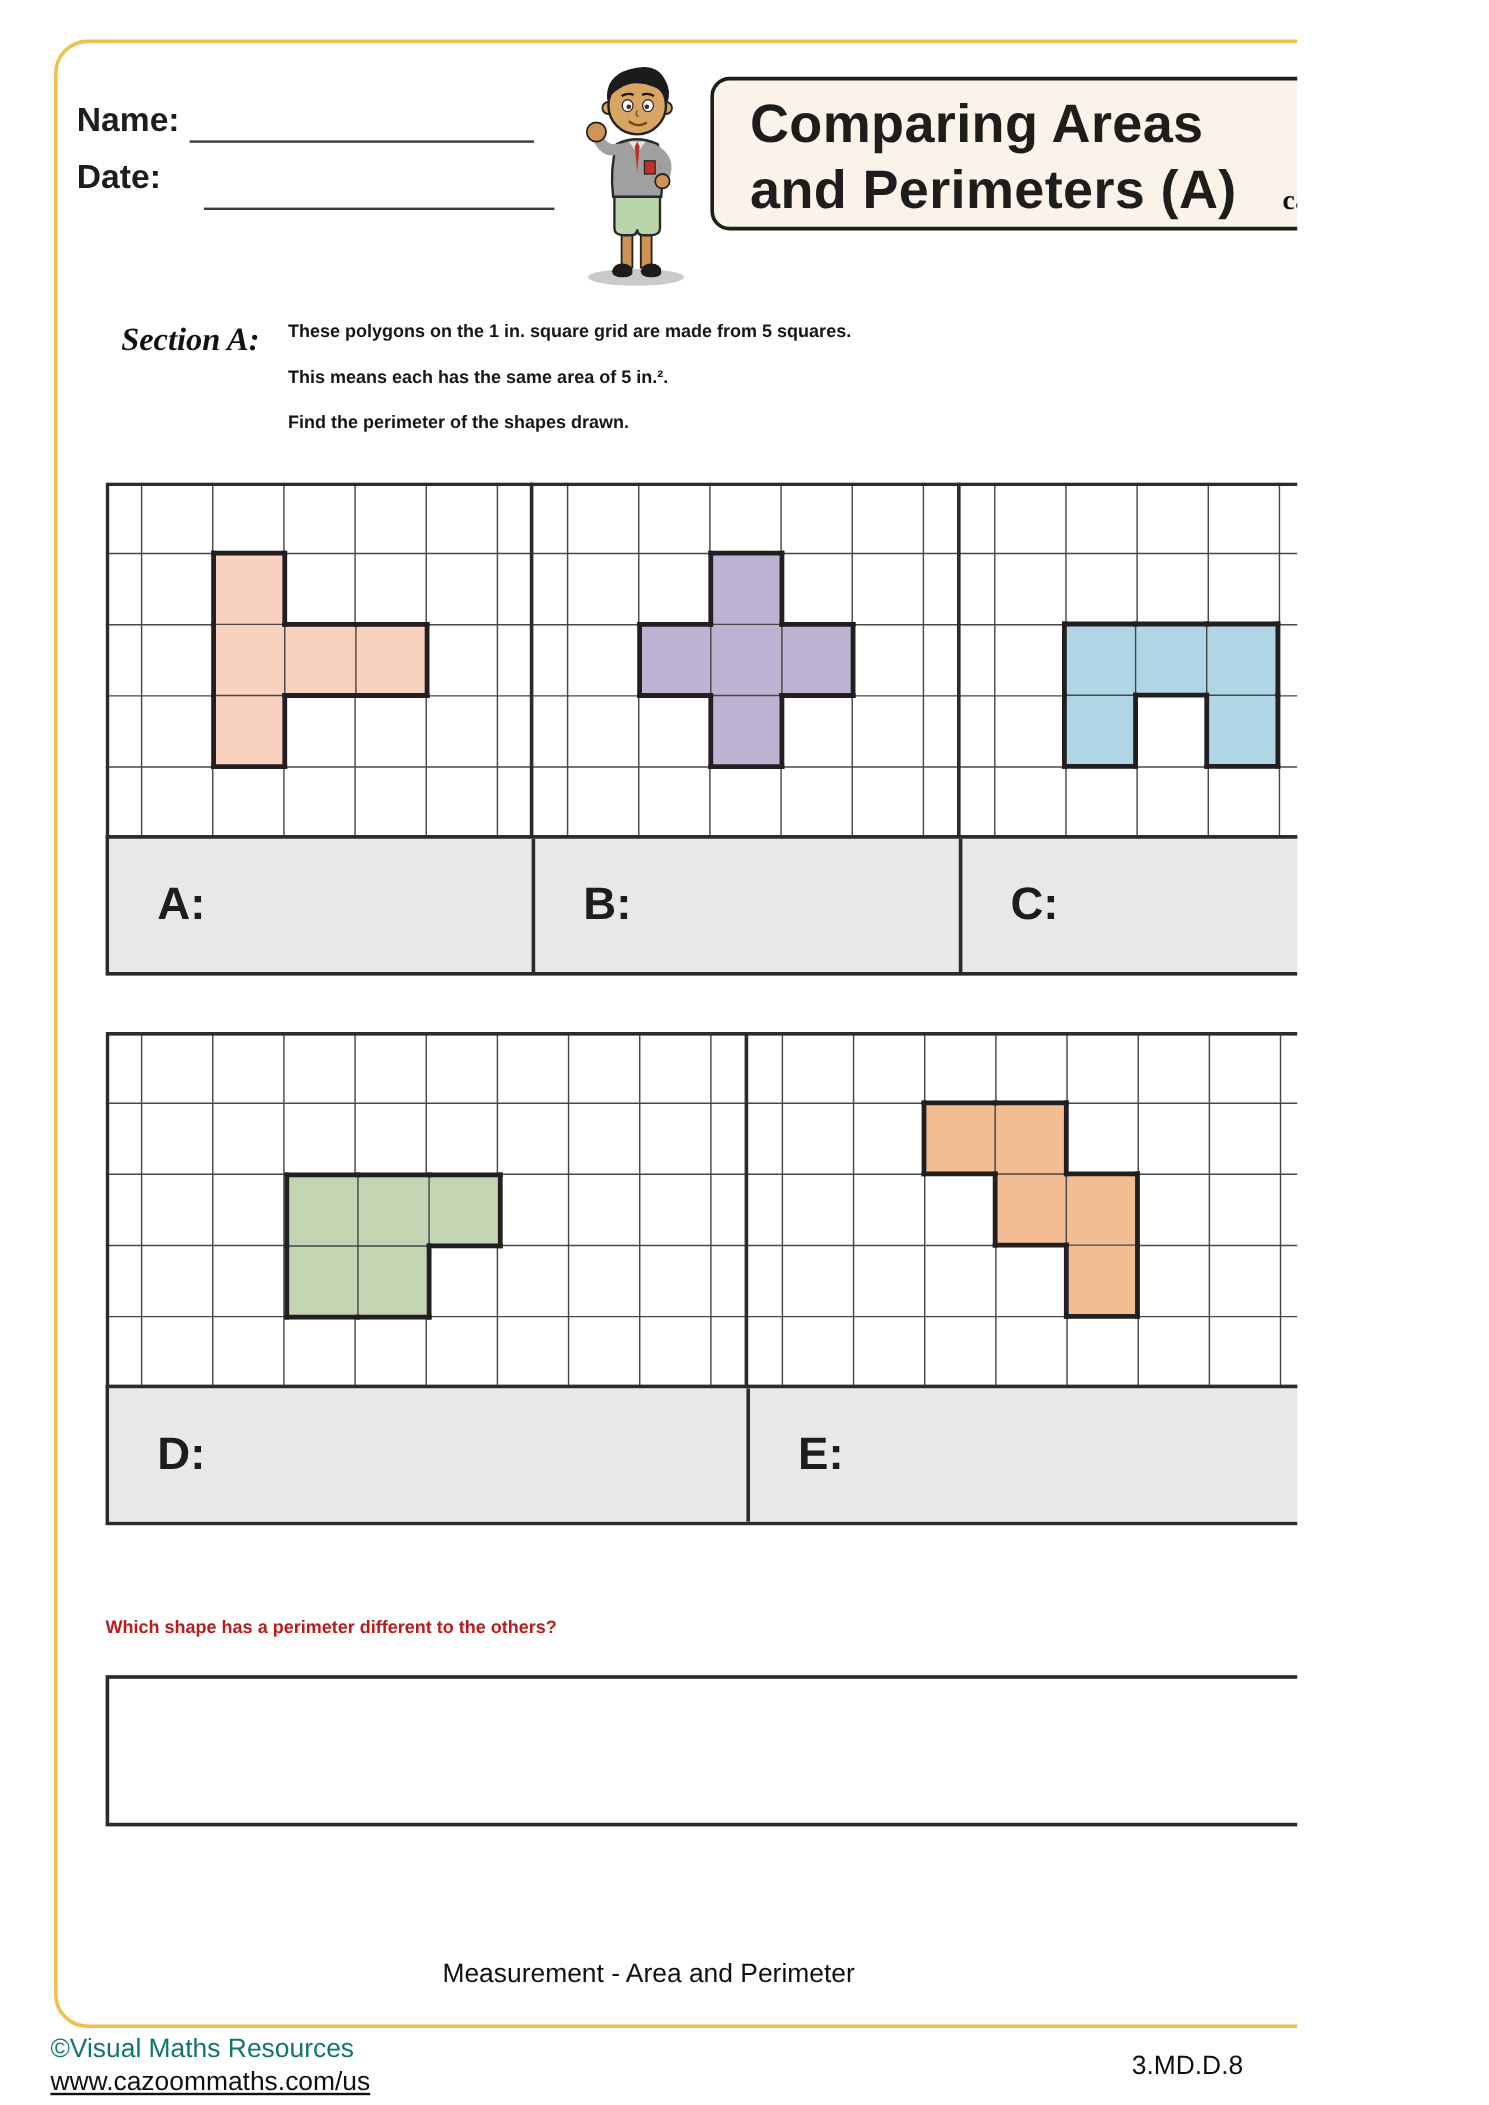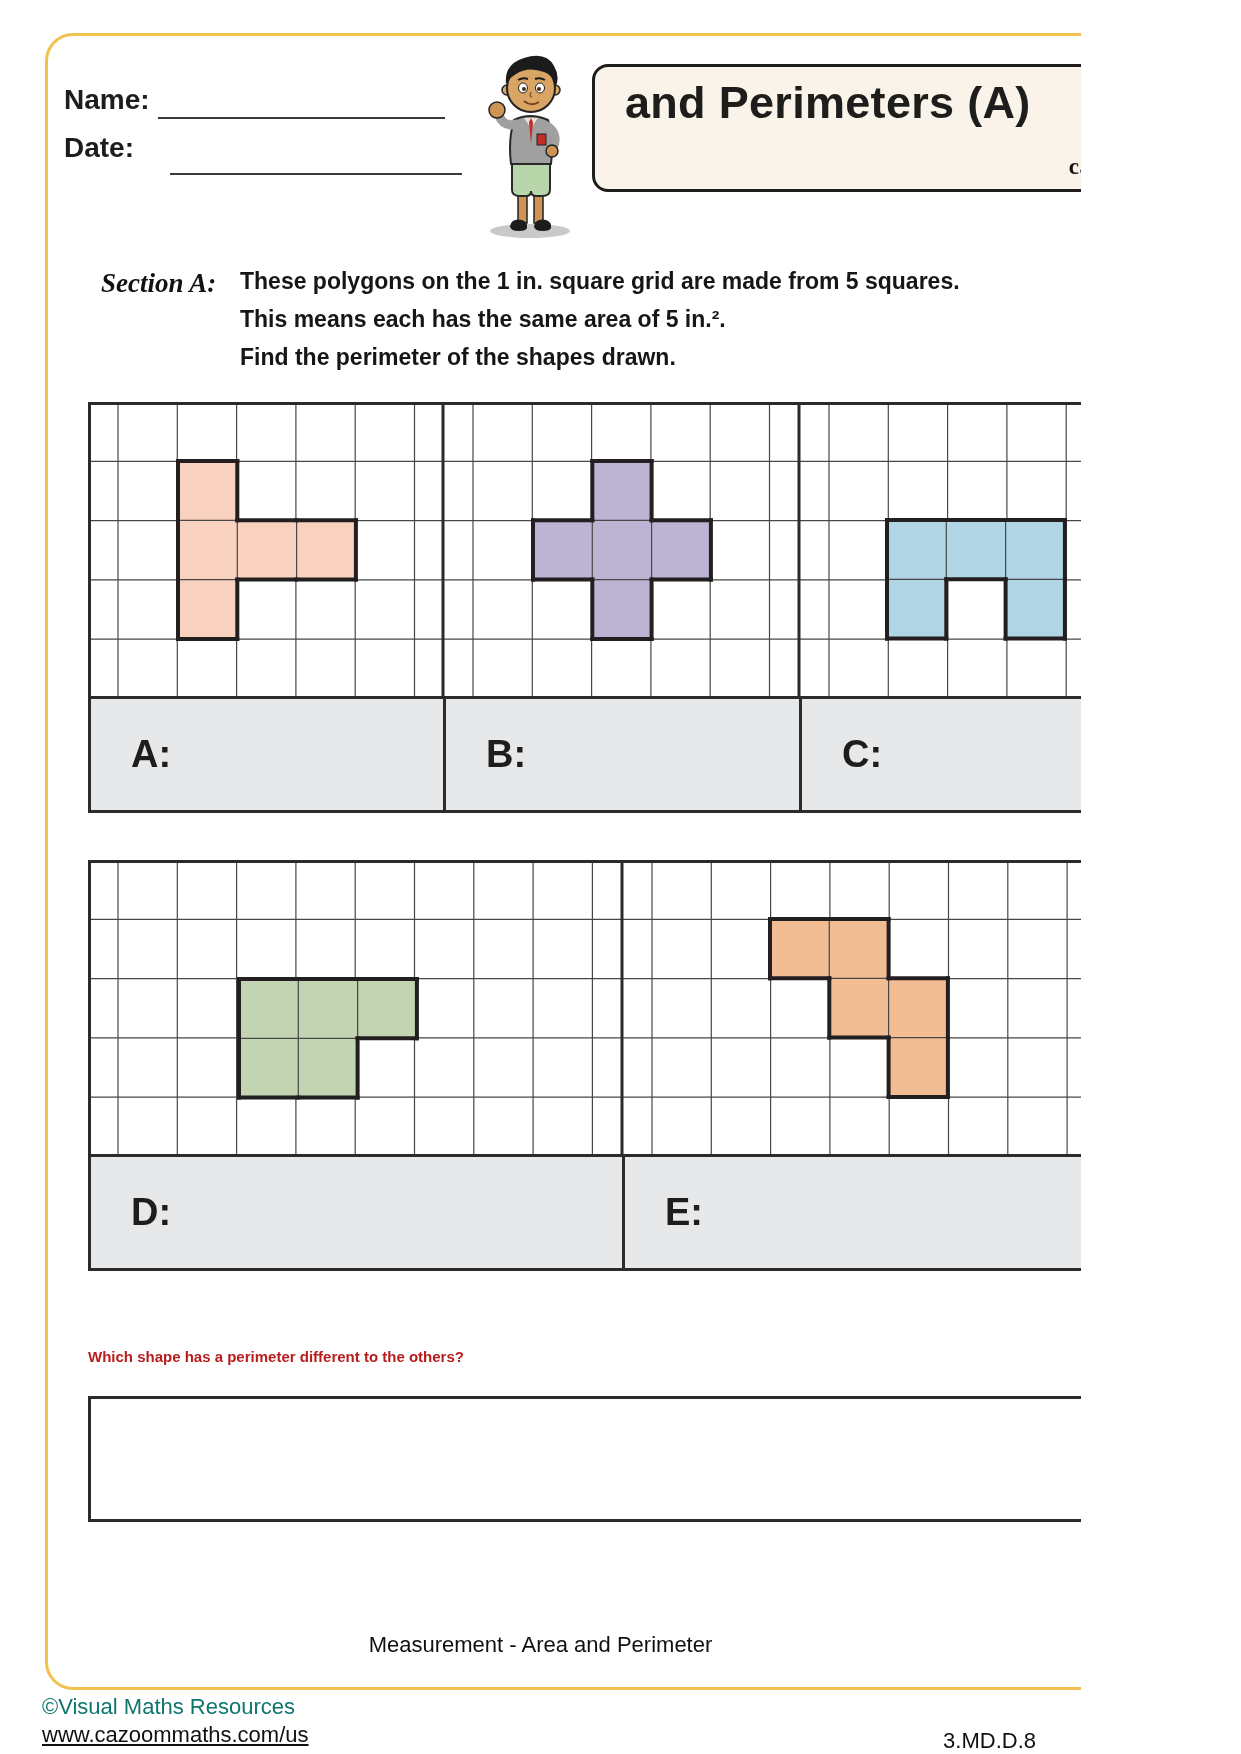--- a/index.html
+++ b/index.html
@@ -18,36 +18,36 @@
   .title-box{left:592px;top:64px;width:575px;height:128px;box-sizing:border-box;
              background:#faf3ea;border:3px solid #1d1d1b;border-radius:16px;}
   .title-text{position:absolute;left:30px;top:8px;font-size:45px;font-weight:bold;
               line-height:55px;letter-spacing:0.3px;}
   .logo-wrap{position:absolute;right:10px;top:33px;width:100px;text-align:right;}
   .logo-square{display:block;margin:0 auto;}
   .logo-word{display:block;margin-top:1px;font-family:"Liberation Serif",serif;
              font-weight:bold;font-size:23px;letter-spacing:0.5px;color:#111;}
   .section-label{left:87px;top:268px;font-family:"Liberation Serif",serif;
                  font-style:italic;font-weight:bold;font-size:27px;color:#111;margin-left:14px;}
-  .instr{left:240px;font-size:23px;font-weight:bold;color:#161616;}
+  .instr{left:240px;font-size:15px;font-weight:bold;color:#161616;}
   .block{left:88px;width:1065px;}
   .grid-svg{display:block;}
   .answer-row{box-sizing:border-box;width:1065px;height:117px;margin-top:-3px;
               border:3px solid #2b2b2b;background:#e7e8ea;display:flex;}
   .answer-cell{box-sizing:border-box;display:flex;align-items:center;
                padding-left:40px;background:#e7e8ea;}
   .answer-cell + .answer-cell{border-left:3px solid #2b2b2b;}
   .answer-cell .lbl{font-size:38px;font-weight:bold;color:#1d1d1b;}
   .question{left:88px;top:1348px;font-size:15px;font-weight:bold;color:#b91c1c;}
   .big-answer{left:88px;top:1396px;width:1065px;height:126px;box-sizing:border-box;
               border:3px solid #2b2b2b;background:#ffffff;}
   .footer-left{left:42px;font-size:22px;color:#0f766e;}
   .footer-link{text-decoration:underline;color:#101010;cursor:pointer;}
   .footer-center{left:0;right:0;top:1632px;text-align:center;font-size:22px;color:#101010;}
-  .footer-code{right:45px;top:1708px;font-size:22px;color:#101010;margin-top:20px;}
+  .footer-code{right:45px;top:1708px;font-size:22px;color:#101010;}
 </style>
 </head>
 <body>
 
 <div class="page">
   <div class="frame"></div>
 
   <div class="abs name-label lbl">Name:</div>
   <div class="abs write-line name-line"></div>
   <div class="abs date-label lbl">Date:</div>
@@ -79,20 +79,21 @@
       <circle cx="65" cy="39" r="2" fill="#4a2e12"></circle>
       <path d="M44 30 q5 -3 10 -1" stroke="#1b1b1b" stroke-width="2" fill="none"></path>
       <path d="M61 29 q5 -2 10 1" stroke="#1b1b1b" stroke-width="2" fill="none"></path>
       <path d="M57 42 q-2 4 1 5" stroke="#8a5a28" stroke-width="1.5" fill="none"></path>
       <path d="M50 51 q7 6 15 1" stroke="#7a3f1d" stroke-width="2" fill="none"></path>
     </svg>
   </div>
 
   <div class="abs title-box">
     <div class="title-text">
+      <div>Comparing Areas</div>
       <div>and Perimeters (A)</div>
     </div>
     <div class="logo-wrap">
       <svg class="logo-square" width="33" height="53" viewBox="0 0 33 53">
         <rect width="33" height="53" fill="#111"></rect>
         <ellipse cx="16.5" cy="8" rx="11.5" ry="3.8" fill="#fff"></ellipse>
         <path d="M5 8 C6.5 17 11.5 21 11.5 26 L11.5 31 C11.5 39 9 44 9.5 48 L23.5 48 C24 44 21.5 39 21.5 31 L21.5 26 C21.5 21 26.5 17 28 8 Z" fill="#fff"></path>
         <path d="M9.5 43.5 h14" stroke="#111" stroke-width="1.2"></path>
       </svg>
       <span class="logo-word">cazoom!</span>

